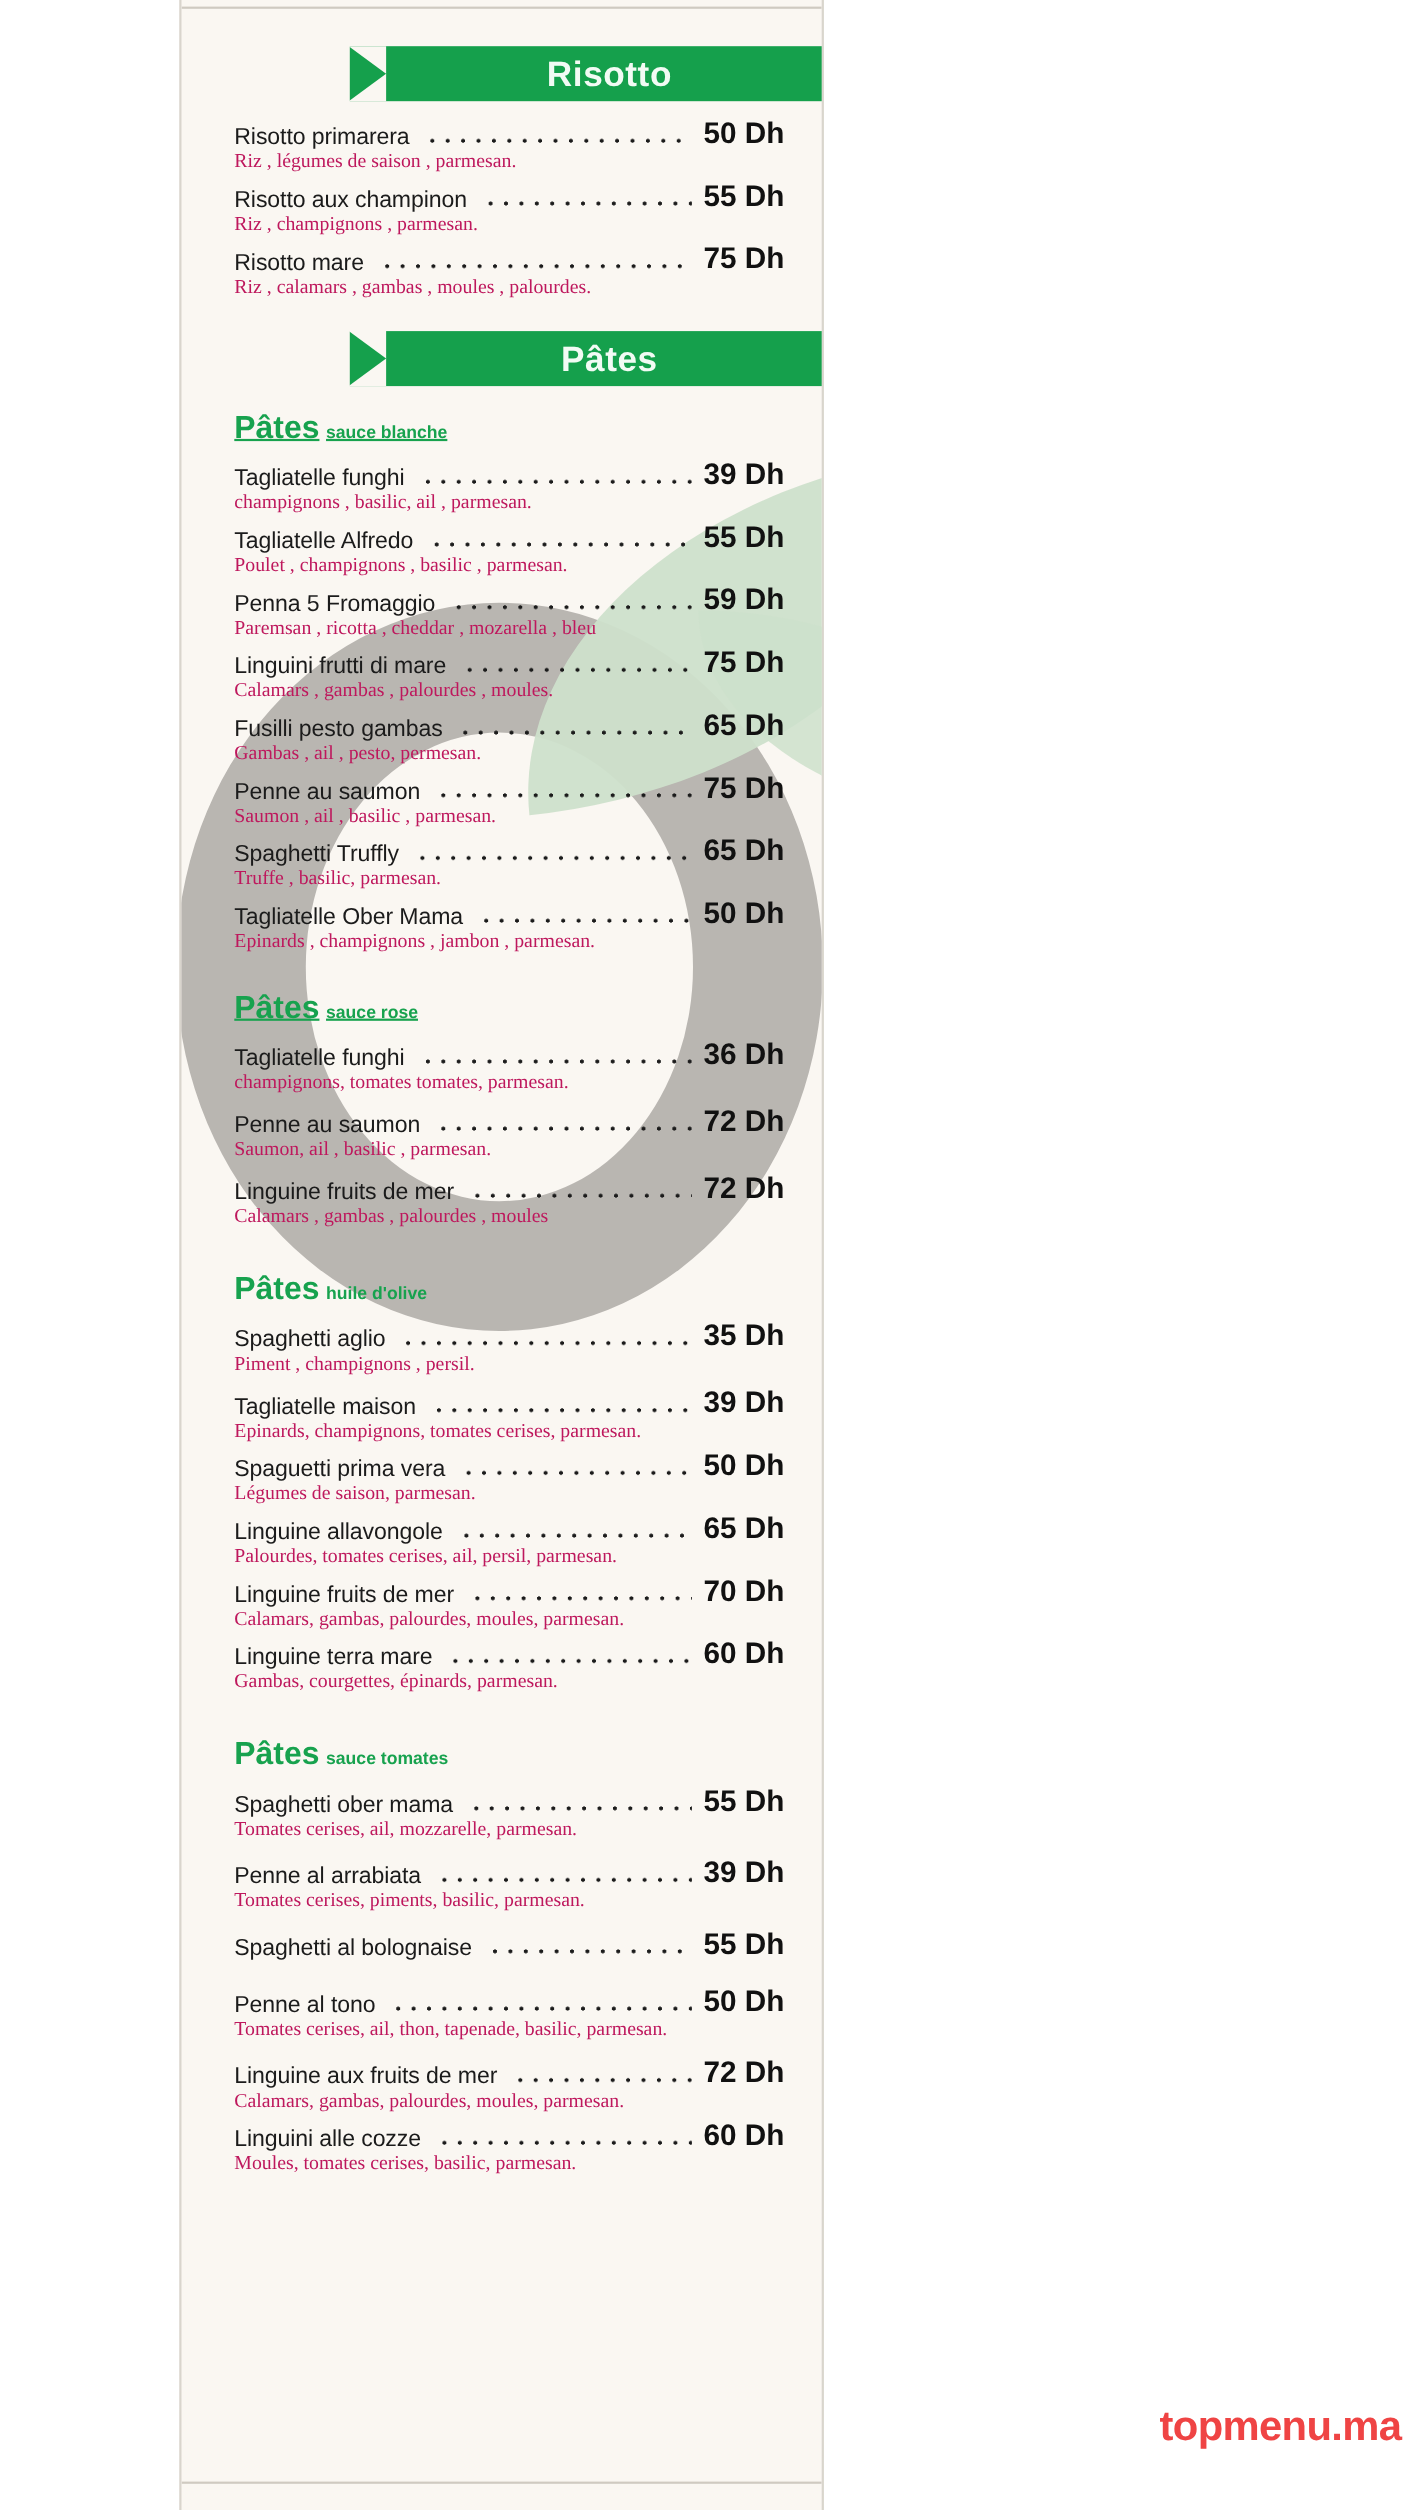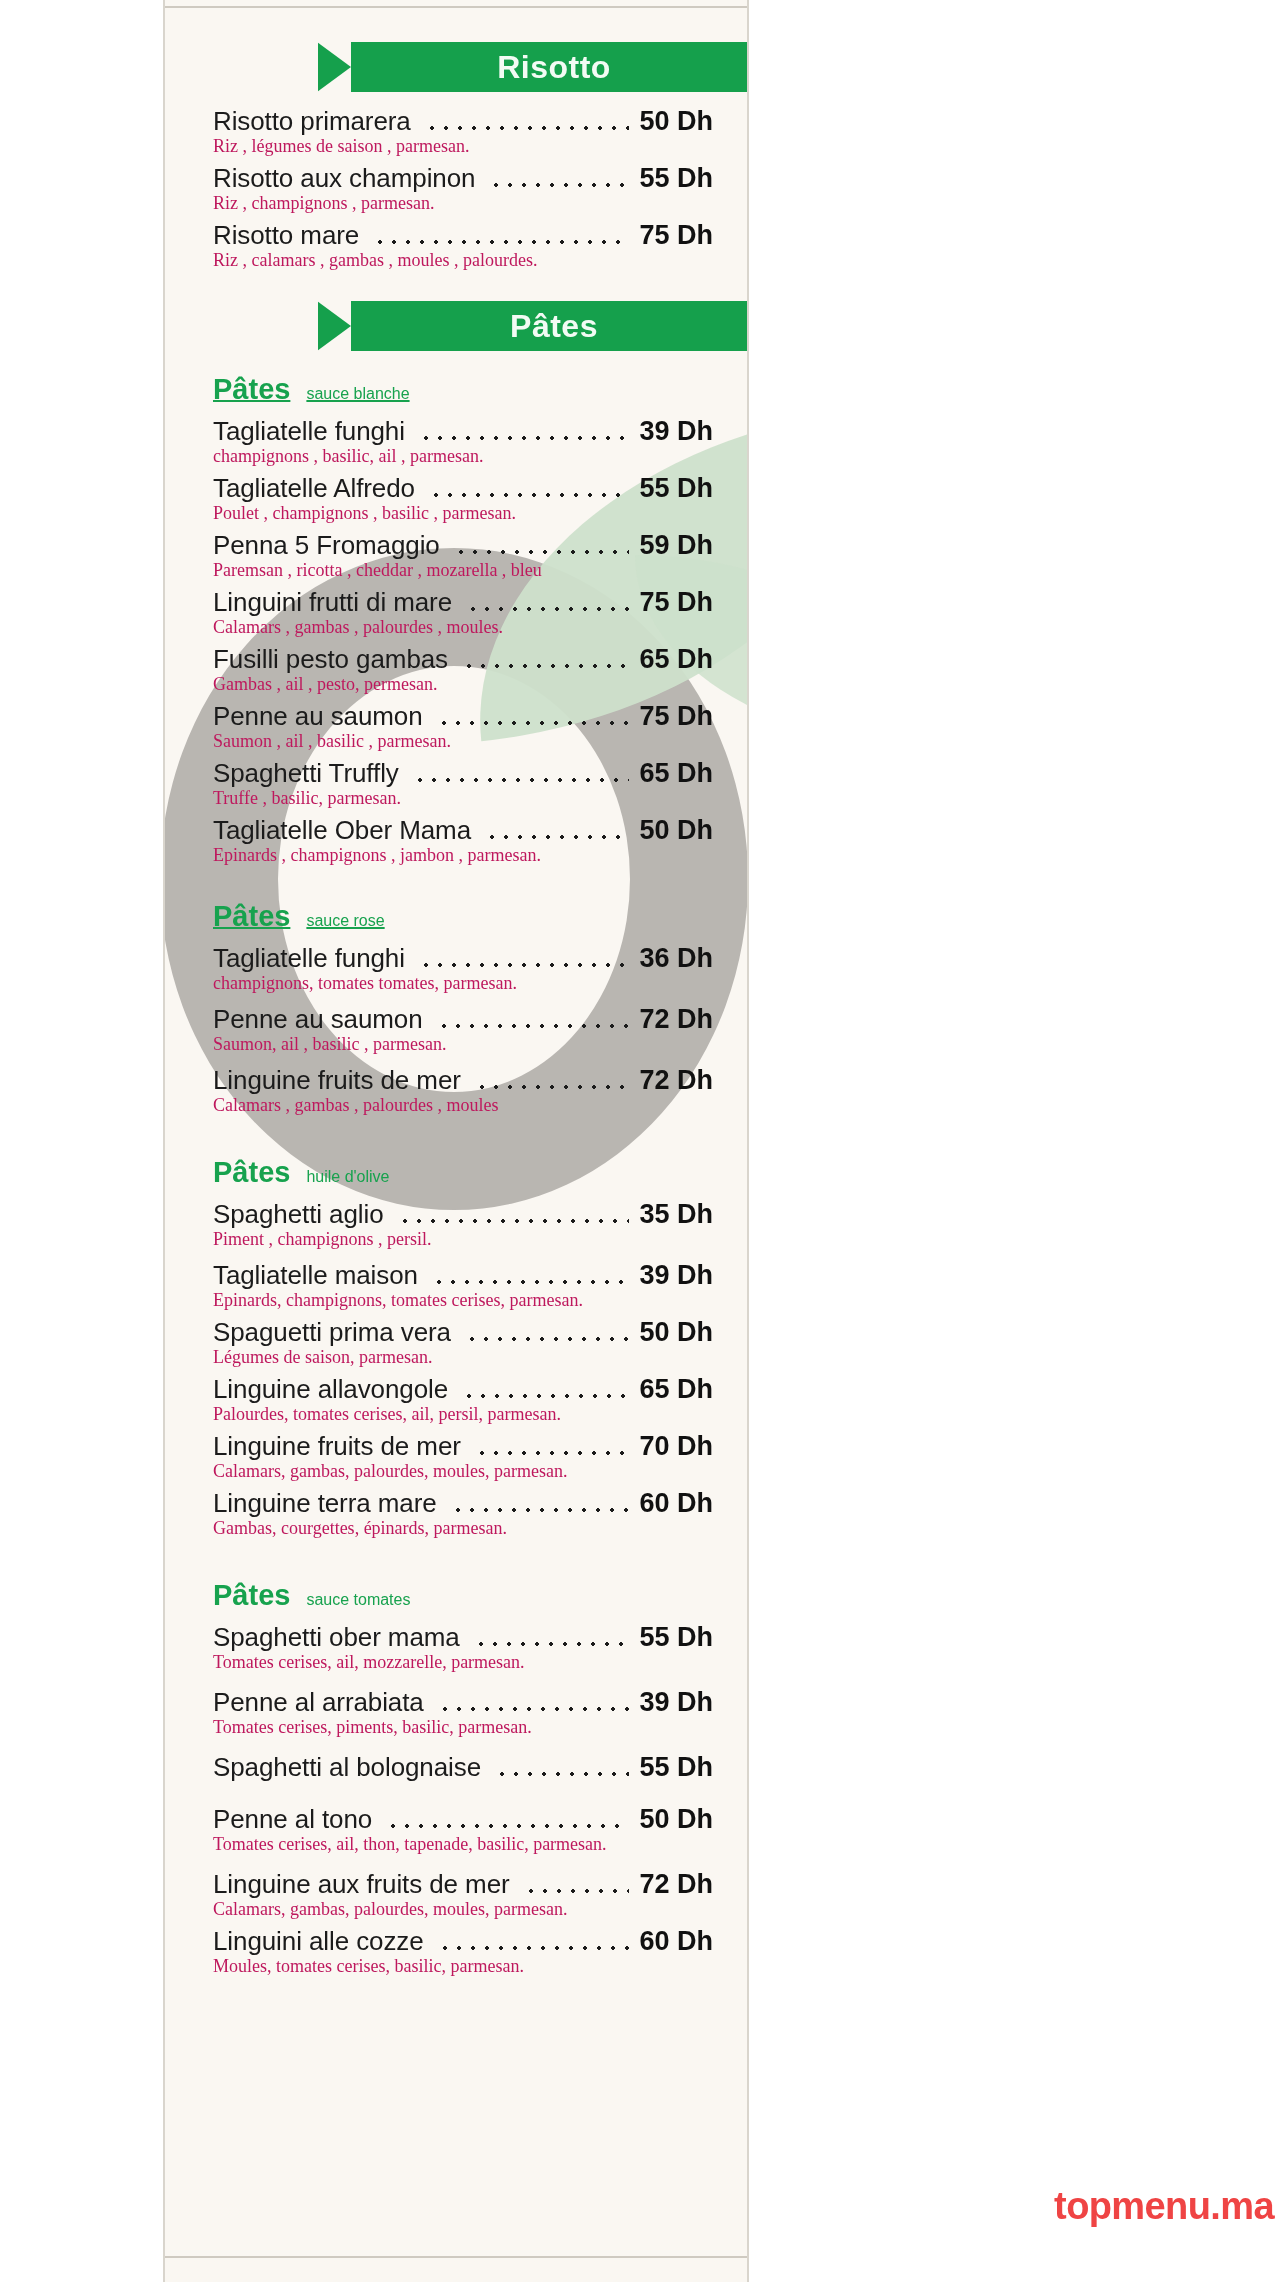--- a/index.html
+++ b/index.html
@@ -119,42 +119,42 @@
     white-space: nowrap;
   }
   .subhead .word {
     color: #17a24e;
     font-size: 29px;
     font-weight: bold;
   }
   .subhead .qual {
     color: #17a24e;
     font-size: 16px;
-    font-weight: normal;
-    margin-left: 16px;
+    font-weight: bold;
+    margin-left: 6px;
   }
   .subhead.u .word,
   .subhead.u .qual {
     text-decoration: underline;
     text-decoration-thickness: 2px;
   }
   
   .item {
     position: relative;
     margin: 0 0 0 48px;
     width: 500px;
   }
   .item-line {
     display: flex;
     align-items: flex-end;
     white-space: nowrap;
   }
   .item-name {
     color: #1b1b1b;
-    font-size: 26px;
+    font-size: 21px;
     letter-spacing: -.1px;
   }
   .dots {
     flex: 1 1 auto;
     margin: 0 10px 7px 14px;
     height: 4px;
     min-width: 30px;
     background-image: radial-gradient(circle, #1b1b1b 1.6px, transparent 1.8px);
     background-size: 14px 4px;
     background-repeat: repeat-x;

